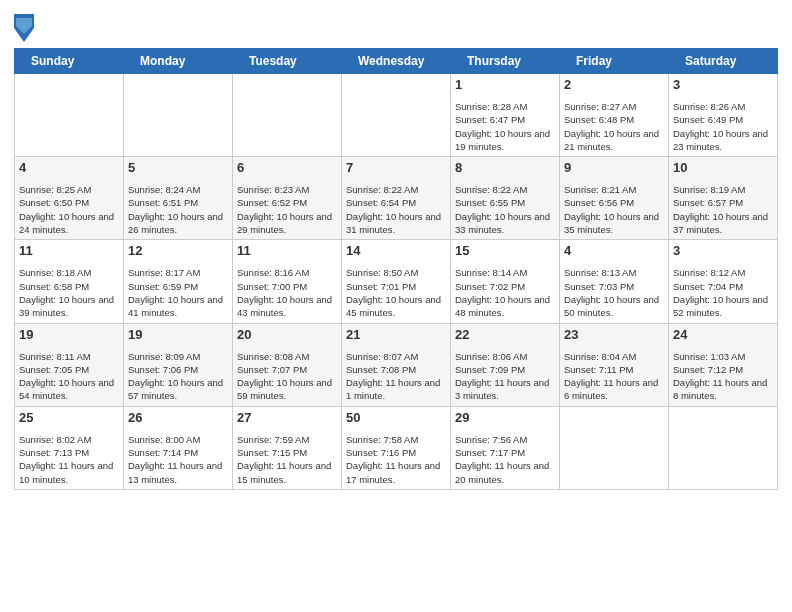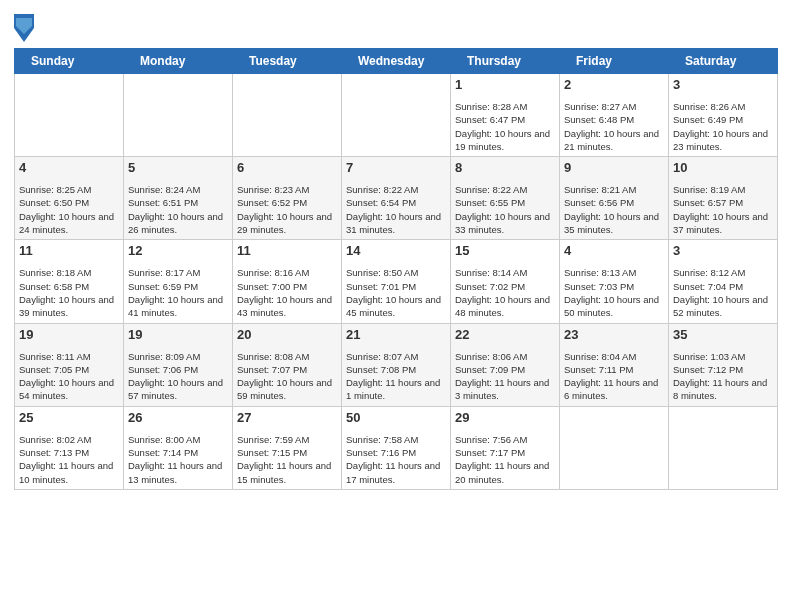--- a/index.html
+++ b/index.html
@@ -299,21 +299,21 @@
 and 3 minutes.</div>
           </td>
           <td>
             <span class="day-number">23</span>
             <div class="day-info">Sunrise: 8:04 AM
 Sunset: 7:11 PM
 Daylight: 11 hours
 and 6 minutes.</div>
           </td>
           <td>
-            <span class="day-number">35</span>
+            <span class="day-number">24</span>
             <div class="day-info">Sunrise: 1:03 AM
 Sunset: 7:12 PM
 Daylight: 11 hours
 and 8 minutes.</div>
           </td>
         </tr>
         <tr>
           <td>
             <span class="day-number">25</span>
             <div class="day-info">Sunrise: 8:02 AM

